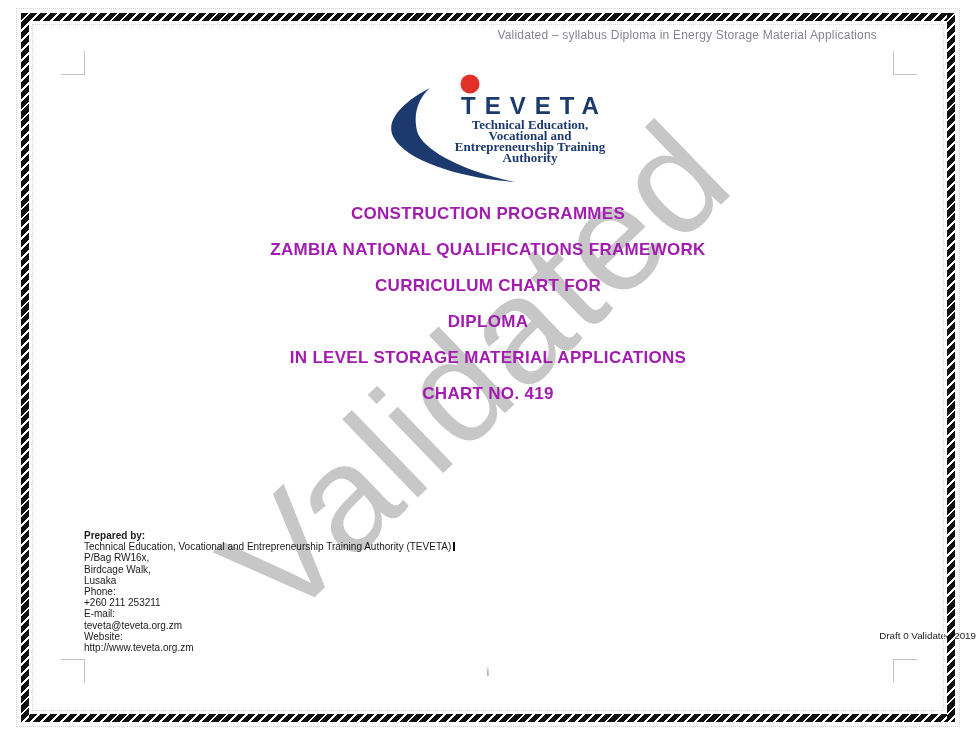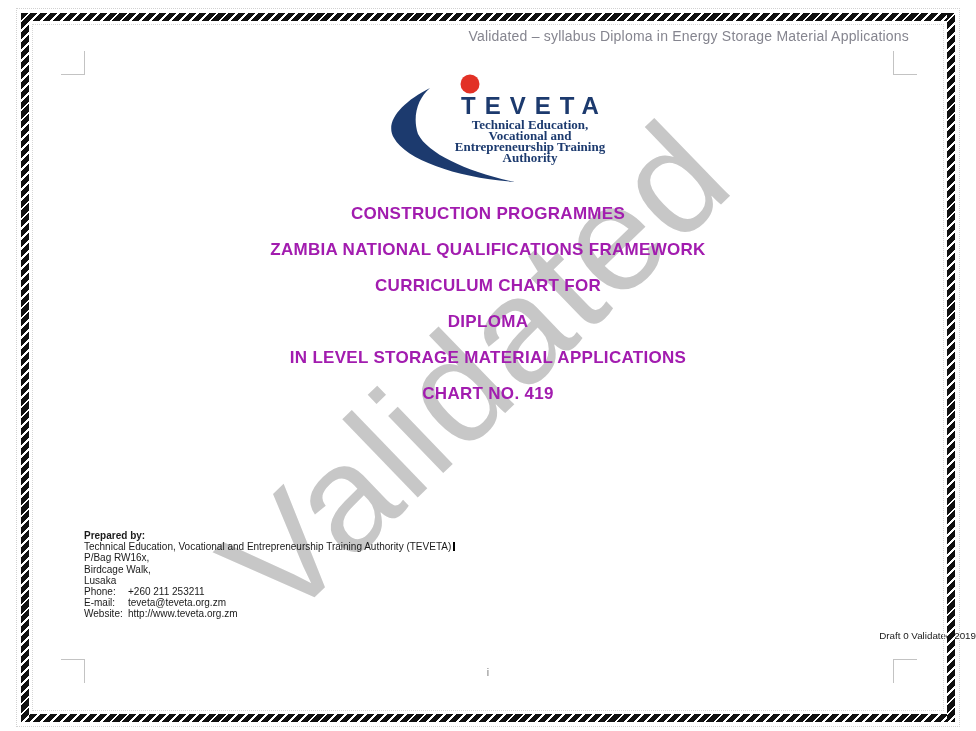--- a/index.html
+++ b/index.html
@@ -25,42 +25,42 @@
   .band-right{right:21px;top:13px;bottom:9px;width:8px;}
 
   
   .mark{position:absolute;width:23px;height:23px;z-index:2;}
   .mark-tl{left:61px;top:51px;border-right:1px solid #c3c3c3;border-bottom:1px solid #c3c3c3;}
   .mark-tr{left:893px;top:51px;border-left:1px solid #c3c3c3;border-bottom:1px solid #c3c3c3;}
   .mark-bl{left:61px;top:659px;border-right:1px solid #c3c3c3;border-top:1px solid #c3c3c3;}
   .mark-br{left:893px;top:659px;border-left:1px solid #c3c3c3;border-top:1px solid #c3c3c3;}
 
   
-  .header-note{position:absolute;top:28px;right:67px;font-size:14px;color:#85858f;
+  .header-note{position:absolute;top:28px;right:99px;font-size:12px;color:#85858f;
                z-index:2;letter-spacing:.2px;}
 
   
   .logo{position:absolute;left:388px;top:74px;width:260px;height:120px;z-index:2;}
   .logo svg{position:absolute;left:0;top:0;}
   .logo-text{position:absolute;left:55px;top:19px;width:174px;text-align:center;}
   .logo-name{font-size:24px;font-weight:bold;letter-spacing:9px;padding-left:9px;
              line-height:26px;}
   .logo-sub{font-family:"Liberation Serif",serif;font-size:13px;font-weight:bold;
             line-height:11px;}
 
   
   .titles{position:absolute;left:0;right:0;top:196px;text-align:center;z-index:2;}
   .title-line{height:36px;line-height:36px;font-size:17px;font-weight:bold;color:#a21caf;
               letter-spacing:.3px;}
 
   
   .prepared{position:absolute;left:84px;top:530px;font-size:10px;line-height:11.2px;
             z-index:2;color:#1a1a1a;}
   .prep-heading{font-weight:bold;}
-  .contact-row{display:flex;}
+  .contact-row{display:flex;flex-direction:column;}
   .contact-label{width:44px;}
   .cursor-bar{display:inline-block;width:2px;height:9px;background:#000;
               margin-left:2px;vertical-align:-1px;}
 
   
   .draft-note{position:absolute;left:0;right:0;top:630px;text-align:right;
               font-size:9.8px;z-index:2;color:#1a1a1a;}
   .page-num{position:absolute;left:0;right:0;top:666px;text-align:center;
             font-size:10.5px;color:#7d7d7d;z-index:2;}
 </style>

